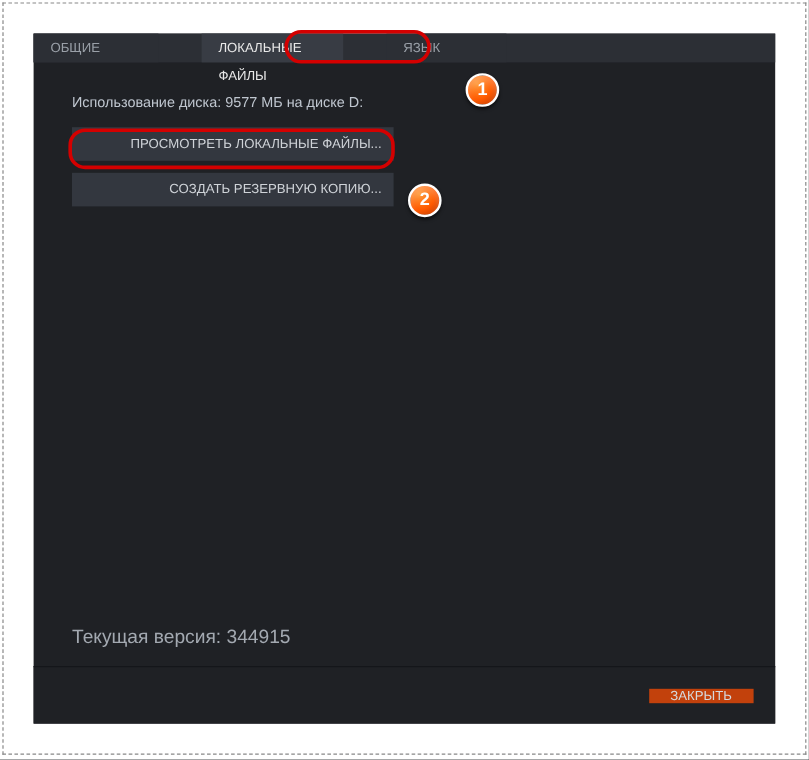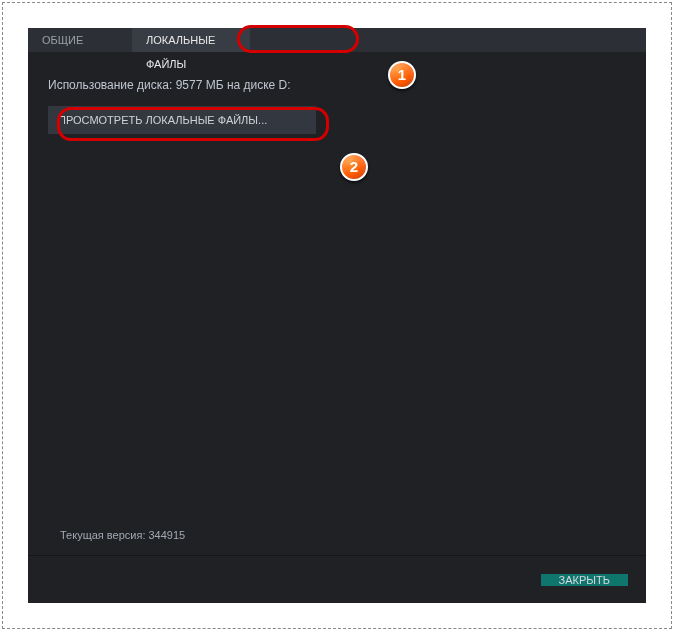--- a/index.html
+++ b/index.html
@@ -24,82 +24,83 @@
   left:25px; right:25px; top:25px; bottom:25px;
   background:#1f2125;
   display:flex; flex-direction:column;
 }
 
 
 .tabs {
   display:flex;
   height:24px;
   background:#2c2f35;
+  gap:36px;
 }
 .tab {
   font-size:11px;
   color:#9aa0a8;
   text-transform:uppercase;
   padding:0 14px;
   line-height:24px;
   cursor:pointer;
 }
 .tab-general   { width:104px; }
 .tab-updates   { width:106px; }
 .tab-local     { width:118px; }
 .tab-language  { width:100px; }
 .tab-beta      { width:100px; }
 .tab.active { background:#383c44; color:#e8e8e8; }
 .tab:not(.active){ background:#2c2f35; }
 
 
 .content {
   flex:1;
-  padding:22px 20px 18px;
+  padding:22px 32px 18px;
   position:relative;
 }
 .disk-usage {
   font-size:12px;
   color:#bfc6cf;
   margin:4px 0 14px;
 }
 
 .btn-row {
   width:268px;
   background:#33373f;
   color:#cfd3d8;
   font-size:11px;
   text-transform:uppercase;
   padding:8px 10px;
   margin-bottom:10px;
   cursor:pointer;
   border:none;
-  text-align:left;
+  text-align:right;
   display:block;
 }
 
 .version {
   position:absolute;
   left:32px; bottom:14px;
-  font-size:11px;
+  font-size:16px;
   color:#a3a9b1;
 }
 
 
 .footer {
   height:48px;
   background:#1f2125;
   border-top:1px solid #14161a;
   display:flex;
   align-items:center;
   justify-content:flex-end;
   padding:0 18px;
 }
 .close-btn {
-  background:#0f766e;
+  background:#c2410c;
   color:#d6d9dd;
   font-size:11px;
   text-transform:uppercase;
   padding:0 18px;
   cursor:pointer;
   border:none;
   text-align:center;
 }
 
 
@@ -131,26 +132,28 @@
 </style>
 </head>
 <body>
 
 <div class="outer">
   <div class="panel">
 
     <div class="tabs">
       <div class="tab tab-general">ОБЩИЕ</div>
       <div class="tab tab-local active">ЛОКАЛЬНЫЕ ФАЙЛЫ</div>
+      <div class="tab tab-language">ЯЗЫК</div>
     </div>
 
     <div class="content">
       <div class="disk-usage">Использование диска: 9577 МБ на диске D:</div>
 
       <button class="btn-row">ПРОСМОТРЕТЬ ЛОКАЛЬНЫЕ ФАЙЛЫ...</button>
+      <button class="btn-row">СОЗДАТЬ РЕЗЕРВНУЮ КОПИЮ...</button>
 
       <div class="version">Текущая версия: 344915</div>
     </div>
 
     <div class="footer">
       <button class="close-btn">ЗАКРЫТЬ</button>
     </div>
   </div>
 
   <div class="ring ring-tab"></div>

